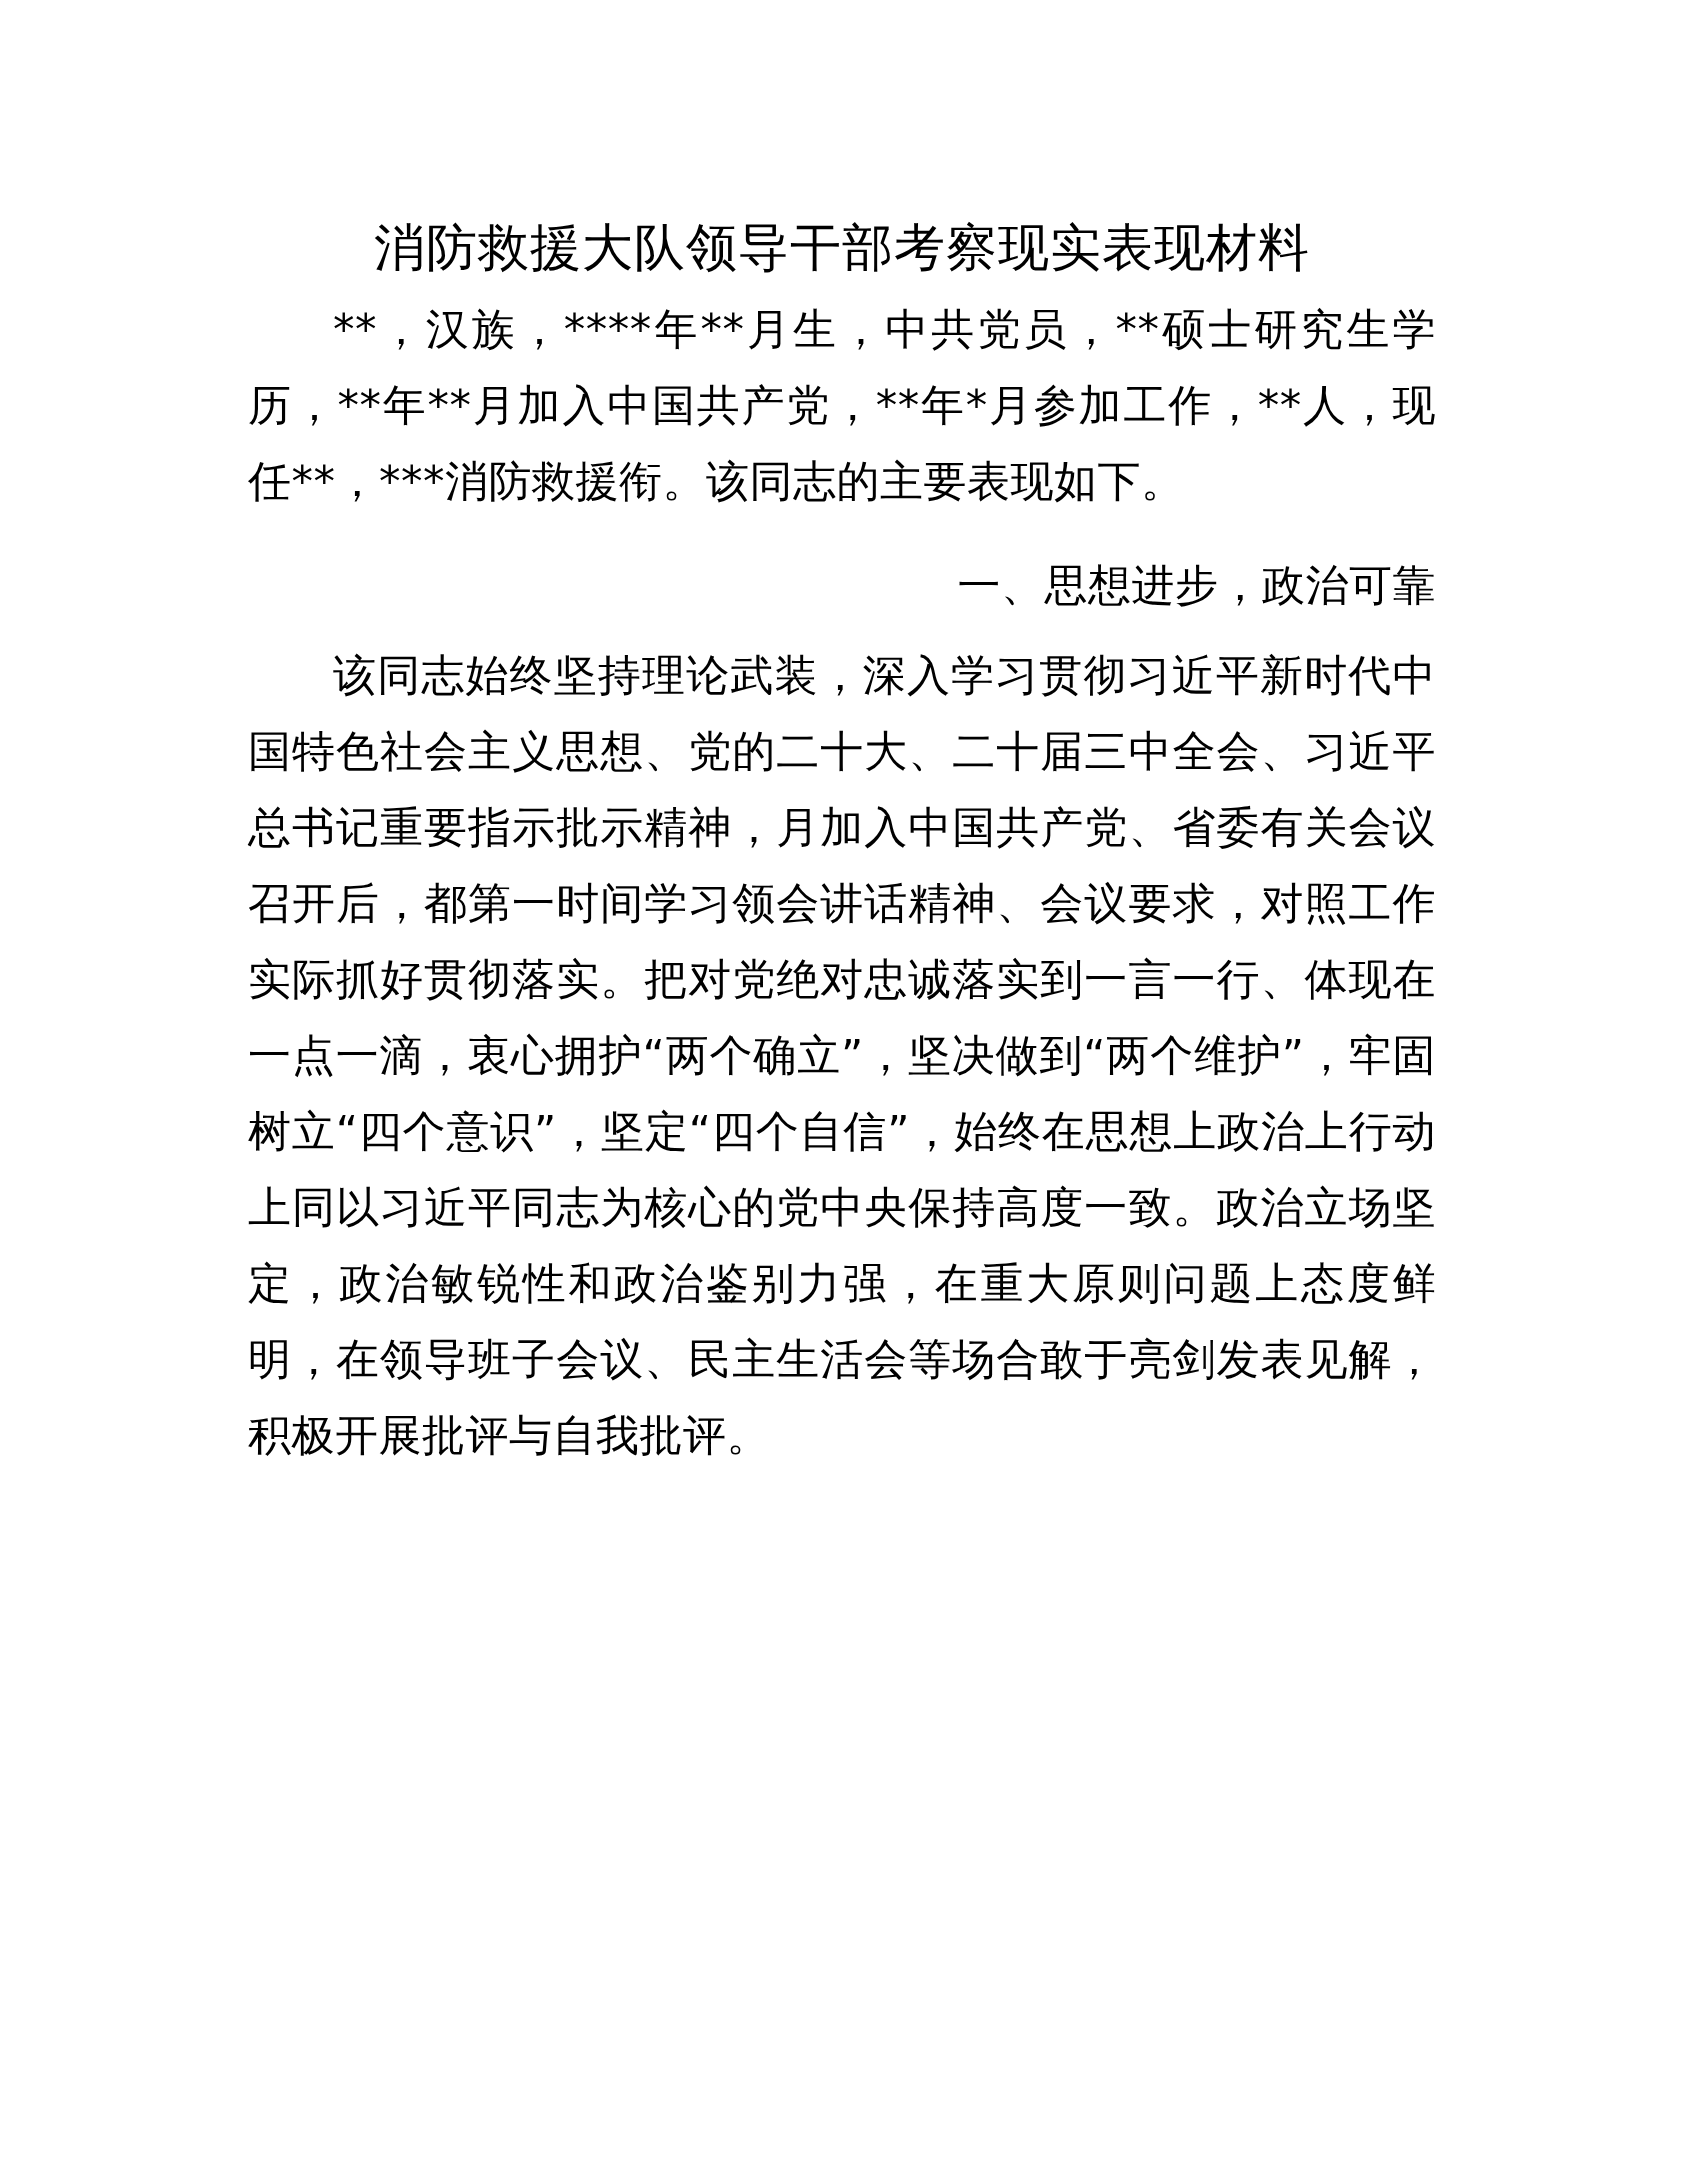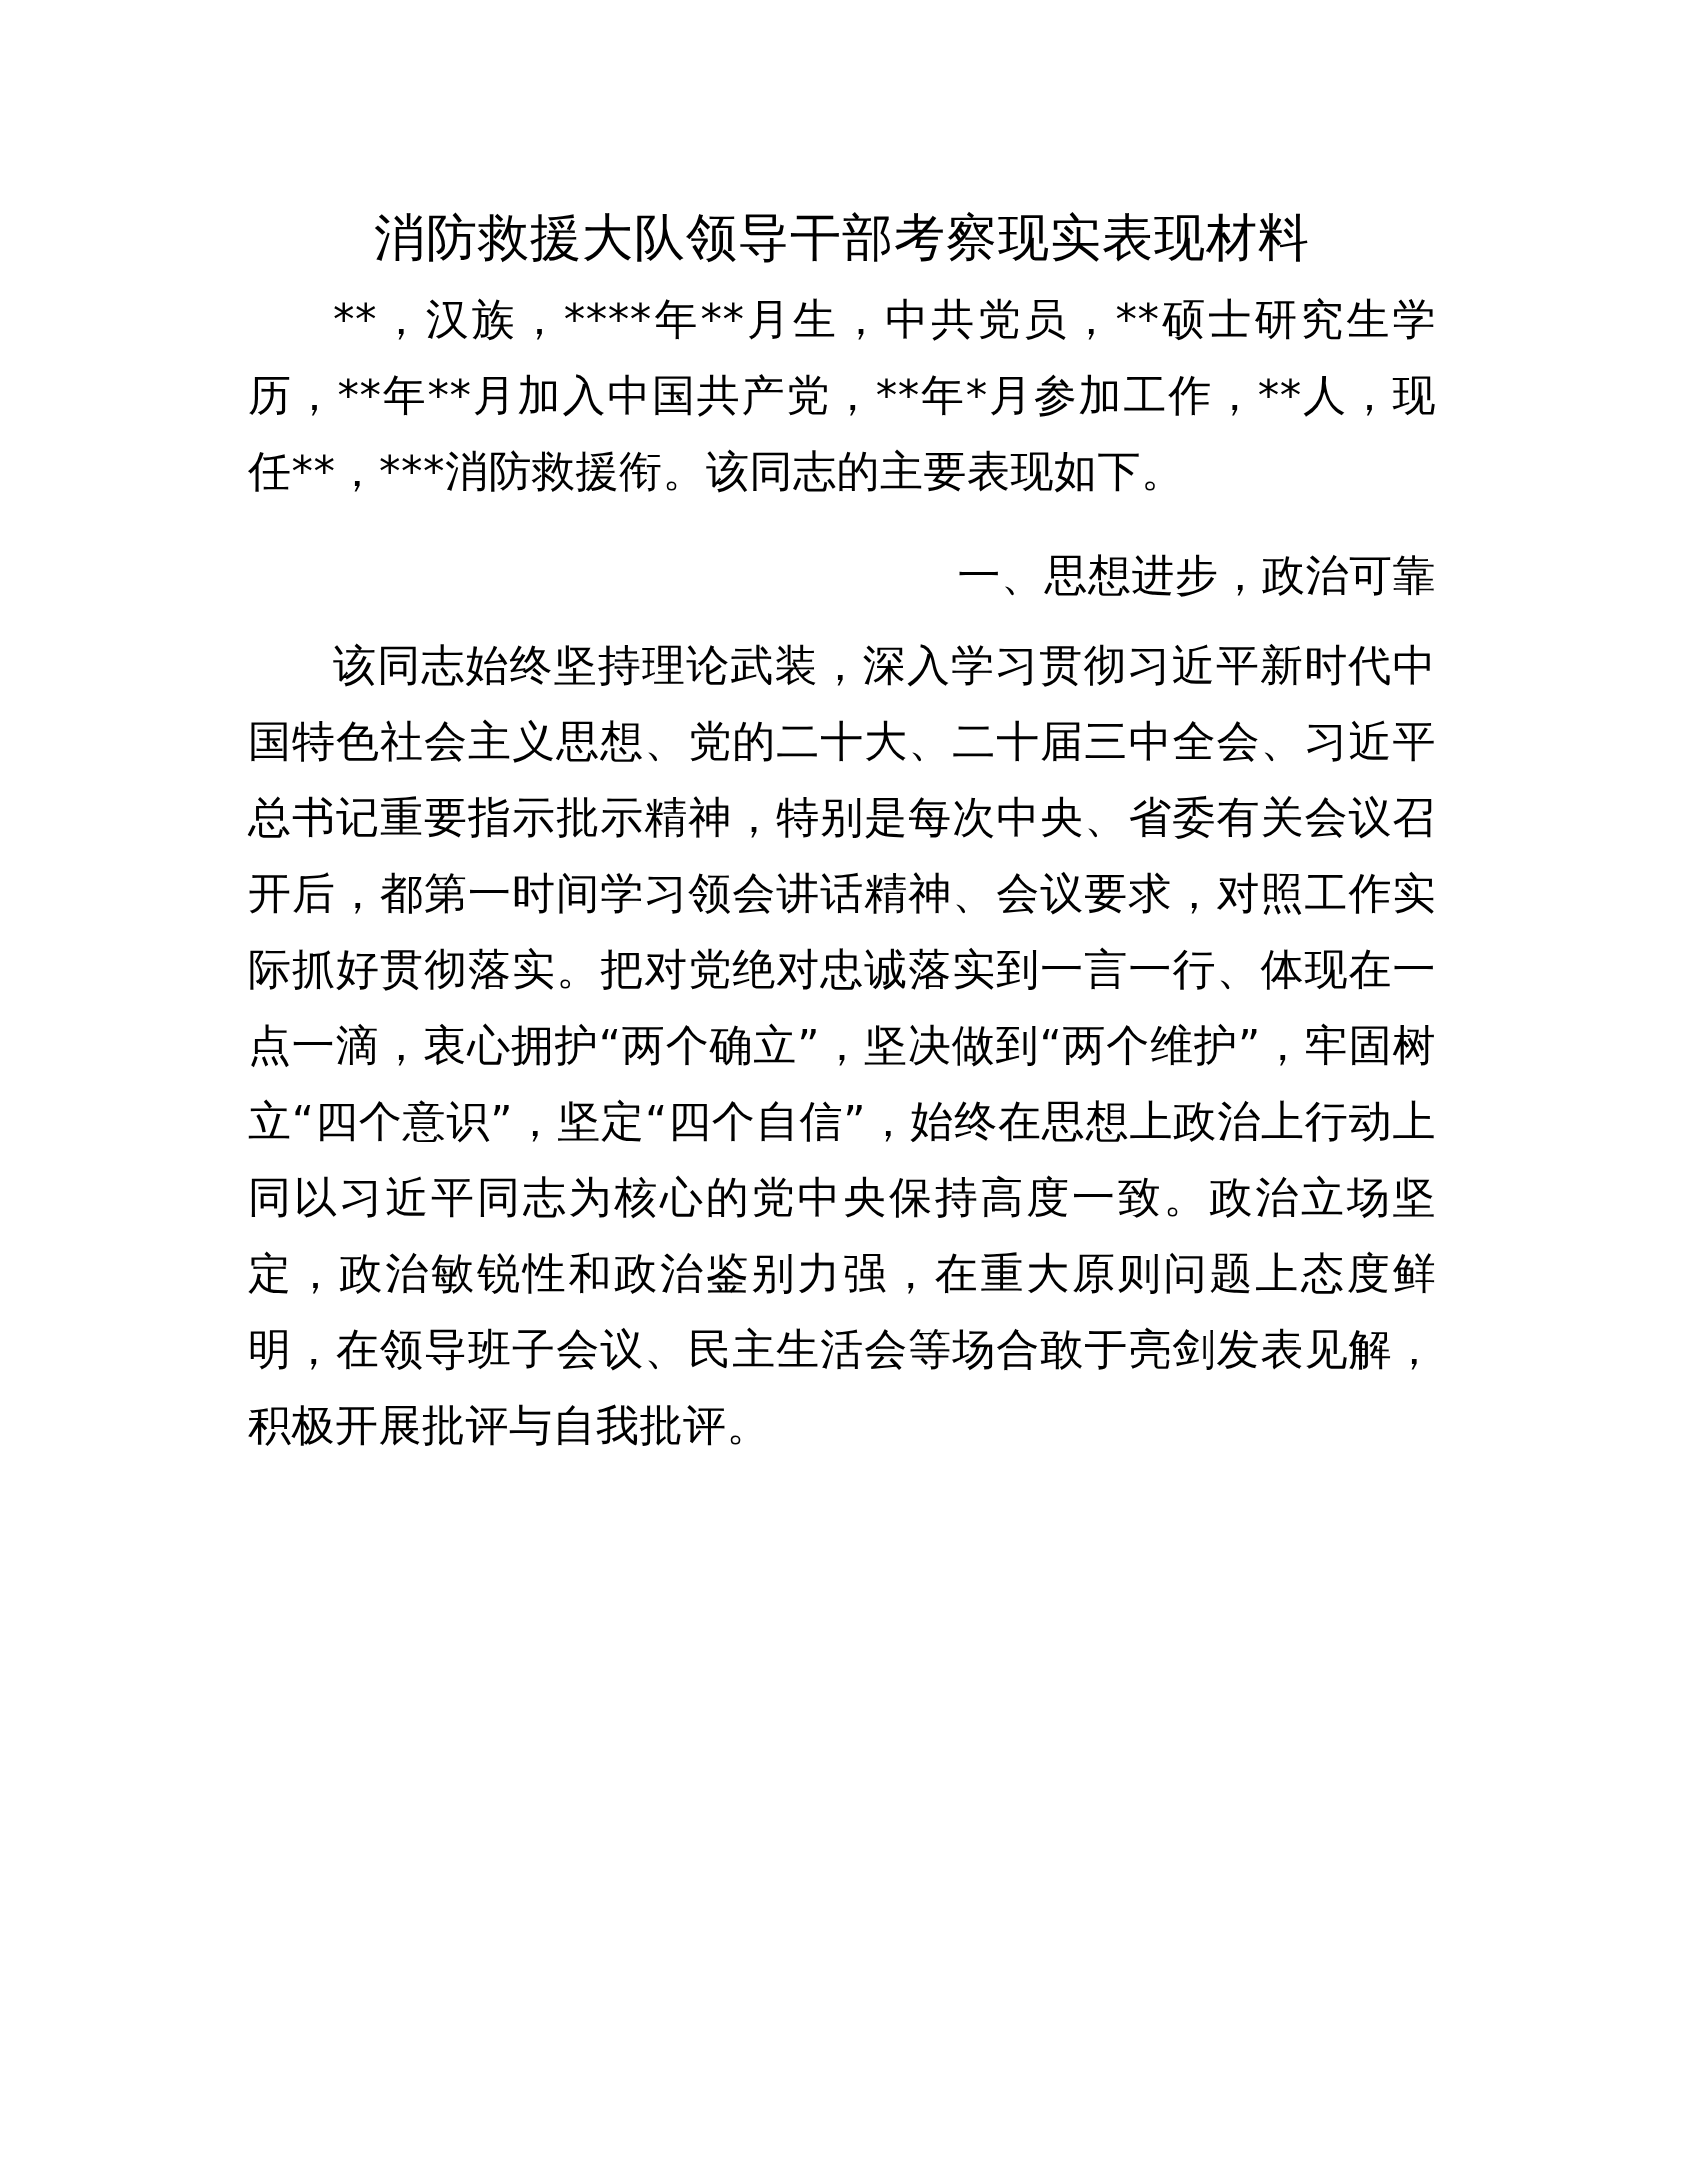--- a/index.html
+++ b/index.html
@@ -11,21 +11,21 @@
       width: 1683px;
       height: 2178px;
       position: relative;
       overflow: hidden;
       font-family: "DejaVu Sans", "Liberation Sans", sans-serif;
       color: #000000;
     }
     .page {
       position: absolute;
       left: 248px;
-      top: 198px;
+      top: 208px;
       width: 1188px;
     }
     .title {
       font-size: 51px;
       line-height: 79px;
       text-align: center;
       margin: 0 0 4px 0;
       font-weight: normal;
       letter-spacing: 1px;
     }
@@ -51,16 +51,16 @@
   </style>
 </head>
 <body>
 
 <div class="page">
   <h1 class="title">消防救援大队领导干部考察现实表现材料</h1>
 
   <p class="para">**，汉族，****年**月生，中共党员，**硕士研究生学历，**年**月加入中国共产党，**年*月参加工作，**人，现任**，***消防救援衔。该同志的主要表现如下。</p>
 
   <h2 class="heading gap">一、思想进步，政治可靠</h2>
-  <p class="para">该同志始终坚持理论武装，深入学习贯彻习近平新时代中国特色社会主义思想、党的二十大、二十届三中全会、习近平总书记重要指示批示精神，特别是每次中央、省委有关会议召开后，都第一时间学习领会讲话精神、会议要求，对照工作实际抓好贯彻落实。把对党绝对忠诚落实到一言一行、体现在一点一滴，衷心拥护“两个确立”，坚决做到“两个维护”，牢固树立“四个意识”，坚定“四个自信”，始终在思想上政治上行动上同以习近平同志为核心的党中央保持高度一致。政治立场坚定，政治敏锐性和政治鉴别力强，在重大原则问题上态度鲜明，在领导班子会议、民主生活会等场合敢于亮剑发表见解，积极开展批评与自我批评。</p>
+  <p class="para">该同志始终坚持理论武装，深入学习贯彻习近平新时代中国特色社会主义思想、党的二十大、二十届三中全会、习近平总书记重要指示批示精神，月加入中国共产党、省委有关会议召开后，都第一时间学习领会讲话精神、会议要求，对照工作实际抓好贯彻落实。把对党绝对忠诚落实到一言一行、体现在一点一滴，衷心拥护“两个确立”，坚决做到“两个维护”，牢固树立“四个意识”，坚定“四个自信”，始终在思想上政治上行动上同以习近平同志为核心的党中央保持高度一致。政治立场坚定，政治敏锐性和政治鉴别力强，在重大原则问题上态度鲜明，在领导班子会议、民主生活会等场合敢于亮剑发表见解，积极开展批评与自我批评。</p>
 
 </div>
 
 
 </body></html>

